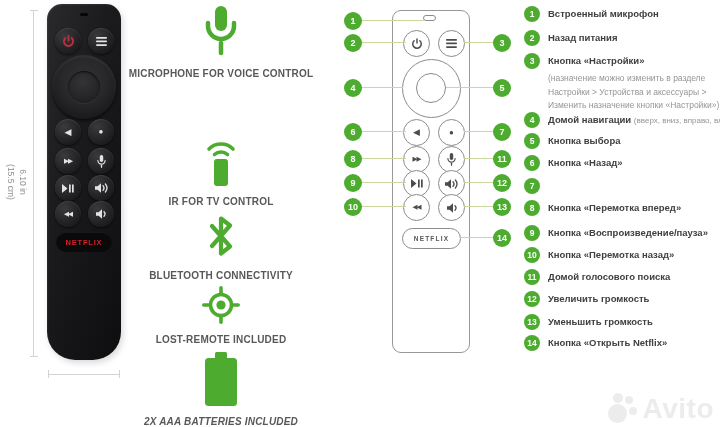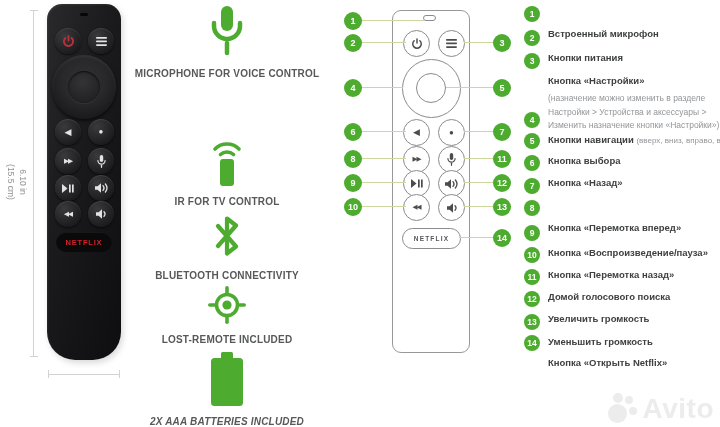--- a/index.html
+++ b/index.html
@@ -31,21 +31,21 @@
     color:#d6202c;font-weight:bold;font-size:7.5px;letter-spacing:.8px;}
   .tri{font-size:9px;line-height:1;}
   .tri2{font-size:6.5px;letter-spacing:-1px;line-height:1;}
   .dot-glyph{font-size:8px;line-height:1;}
 
   
   .dim{background:#d3d3d3;}
   .dim-text{color:#8e9093;font-size:8.5px;line-height:12px;text-align:center;}
 
   
-  .feature{position:absolute;left:120px;width:214px;text-align:center;}
+  .feature{position:absolute;left:114px;width:214px;text-align:center;}
   .f-label{margin-top:6px;color:#57585a;font-weight:bold;font-size:10px;letter-spacing:.2px;}
   .f-icon svg{display:inline-block;}
 
   
   .remote-outline{position:absolute;left:392px;top:10px;width:78px;height:343px;
     border:1.5px solid #97989a;border-radius:9px;background:#fff;box-sizing:border-box;}
   .ro-mic{position:absolute;left:30px;top:4px;width:13px;height:6px;border:1.5px solid #8a8b8d;border-radius:3px;box-sizing:border-box;}
   .ro-btn{position:absolute;width:27px;height:27px;border:1.5px solid #8a8b8d;border-radius:50%;box-sizing:border-box;
     color:#4b4c4e;display:flex;align-items:center;justify-content:center;background:#fff;}
   .ro-c1{left:10px}.ro-c2{left:45px}
@@ -57,21 +57,21 @@
 
   
   .cl{position:absolute;height:1px;background:#ccd79f;}
   .co{position:absolute;width:18px;height:18px;border-radius:50%;background:#4dac2f;
     color:#fff;font-weight:bold;font-size:9px;display:flex;align-items:center;justify-content:center;}
 
   
   .legend-item{position:absolute;left:524px;display:flex;gap:8px;align-items:flex-start;white-space:nowrap;}
   .legend-num{width:16px;height:16px;border-radius:50%;background:#4dac2f;color:#fff;
     font-size:8.5px;font-weight:bold;display:flex;align-items:center;justify-content:center;flex:none;}
-  .legend-label{font-size:9.5px;font-weight:bold;color:#3f4042;line-height:16px;margin-top:20px;}
+  .legend-label{font-size:9.5px;font-weight:bold;color:#3f4042;line-height:16px;}
   .legend-note{font-size:8.5px;font-weight:normal;color:#939598;line-height:13.5px;white-space:normal;width:180px;margin-top:3px;}
   .legend-note-inline{font-size:8px;font-weight:normal;color:#939598;}
 
   
   .watermark{position:absolute;right:6px;bottom:2px;display:flex;align-items:center;color:#ececec;}
   .wm-logo{position:relative;width:32px;height:32px;margin-right:3px;}
   .wm-logo i{position:absolute;border-radius:50%;background:#ececec;display:block;}
   .wm-text{font-size:28px;font-weight:bold;letter-spacing:.5px;}
 </style>
 </head>
@@ -307,32 +307,32 @@
   <div class="co" style="left:344px;top:198px;">10</div>
   <div class="co" style="left:493px;top:198px;">13</div>
   <div class="co" style="left:493px;top:229px;">14</div>
 
   <div class="legend-item" style="top:6px;">
     <div class="legend-num">1</div>
     <div class="legend-label">Встроенный микрофон</div>
   </div>
   <div class="legend-item" style="top:30px;">
     <div class="legend-num">2</div>
-    <div class="legend-label">Кнопки питания</div>
+    <div class="legend-label">Назад питания</div>
   </div>
   <div class="legend-item" style="top:53px;">
     <div class="legend-num">3</div>
     <div>
       <div class="legend-label">Кнопка «Настройки»</div>
       <div class="legend-note">(назначение можно изменить в разделе Настройки &gt; Устройства и аксессуары &gt; Изменить назначение кнопки «Настройки»)</div>
     </div>
   </div>
   <div class="legend-item" style="top:112px;">
     <div class="legend-num">4</div>
-    <div class="legend-label"><span>Кнопки навигации</span>
+    <div class="legend-label"><span>Домой навигации</span>
       <span class="legend-note-inline">(вверх, вниз, вправо, влево)</span></div>
   </div>
   <div class="legend-item" style="top:133px;">
     <div class="legend-num">5</div>
     <div class="legend-label">Кнопка выбора</div>
   </div>
   <div class="legend-item" style="top:155px;">
     <div class="legend-num">6</div>
     <div class="legend-label">Кнопка «Назад»</div>
   </div>

